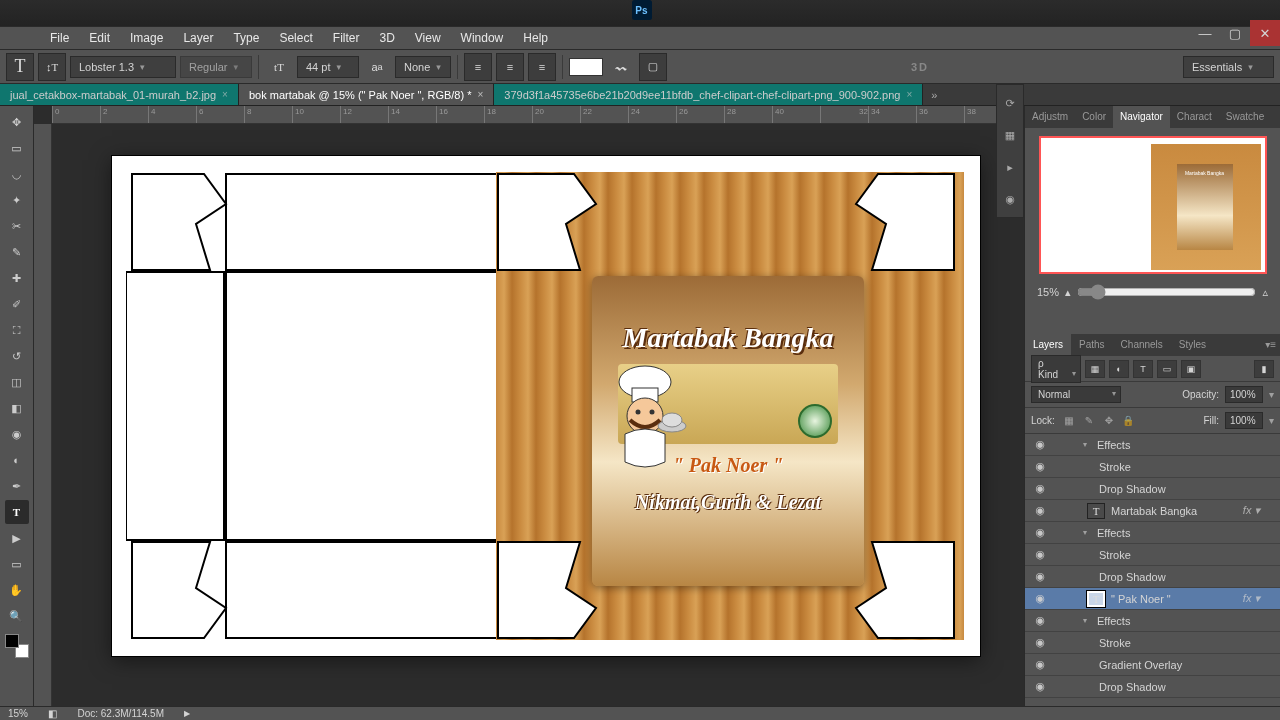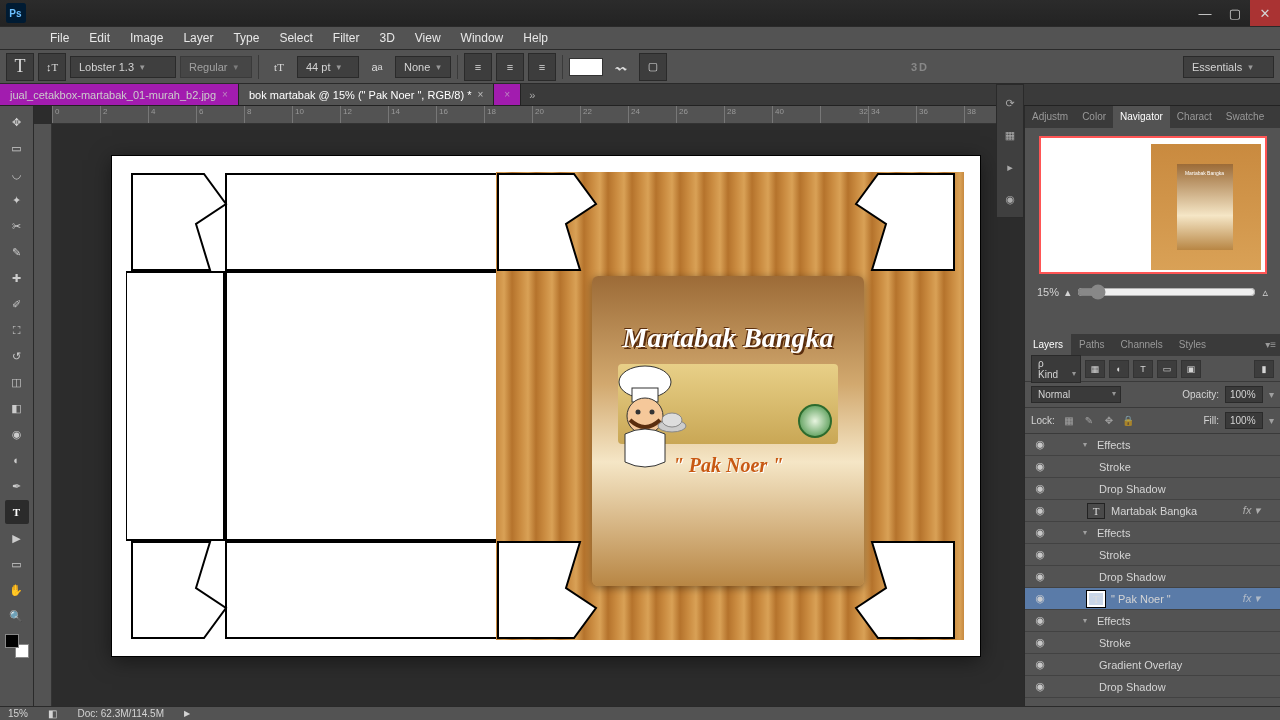--- a/index.html
+++ b/index.html
@@ -1,39 +1,39 @@
 <!DOCTYPE html>
 <html><head>
 <meta charset="utf-8">
 <style>
 * { margin: 0; padding: 0; box-sizing: border-box; font-family: "Segoe UI", Tahoma, sans-serif; }
 body { background: #535353; width: 1280px; height: 720px; overflow: hidden; color: #d4d4d4; font-size: 11px; user-select: none; }
 
 
-.titlebar { height: 26px; background: linear-gradient(#2b2b2b,#232323); display: flex; align-items: center; }
+.titlebar { height: 26px; background: linear-gradient(#2b2b2b,#232323); display: flex; align-items: center; flex-direction: column; }
 .ps-logo { width: 24px; height: 24px; margin-left: 4px; display:flex; align-items:center; justify-content:center;}
 .ps-logo svg { width:20px; height:20px;}
 .window-controls { margin-left: auto; display: flex; }
 .window-controls div { width: 30px; height: 26px; display:flex; align-items:center; justify-content:center; color:#d4d4d4; font-size:13px; }
 .window-controls .close{background:#a33;}
 
 .menubar { height: 24px; background: #535353; border-top:1px solid #2a2a2a; border-bottom:1px solid #2a2a2a; display: flex; align-items: center; padding-left: 40px; gap: 0;}
 .menubar span { padding: 4px 10px; font-size: 12px; color:#e8e8e8; }
 
 .optbar { height: 34px; background: #535353; border-bottom:1px solid #2a2a2a; display: flex; align-items: center; padding:0 6px; gap:4px;}
 .opt-icon { width:28px; height:28px; border:1px solid #2a2a2a; background:#3d3d3d; display:flex; align-items:center; justify-content:center; color:#ddd;}
 .opt-sep{ width:1px; height:24px; background:#3a3a3a; margin:0 2px;}
 .combo { height:22px; background:#3f3f3f; border:1px solid #2a2a2a; display:flex; align-items:center; padding:0 6px 0 8px; gap:6px; font-size:11px;}
 .combo .arrow{ opacity:.6; font-size:9px;}
 .swatch-box{ width:34px; height:18px; background:#fff; border:1px solid #333;}
 .workspace-switch { margin-left:auto; }
 .threed { font-weight:bold; color:#888; letter-spacing:2px; margin-left:240px;}
 
 .tabstrip{ height:22px; background:#3a3a3a; display:flex; align-items:stretch; border-bottom:1px solid #222;}
-.doctab{ padding:0 10px; display:flex; align-items:center; gap:6px; font-size:11px; color:#ccc; border-right:1px solid #222; background:#a21caf;}
+.doctab{ padding:0 10px; display:flex; align-items:center; gap:6px; font-size:11px; color:#ccc; border-right:1px solid #222; background:#0f766e;}
 .doctab.active{ background:#535353; color:#fff;}
 .doctab .x{ opacity:.6; font-size:10px;}
 .tab-more{padding:0 8px; color:#aaa; display:flex;align-items:center;}
 
 .main { display:flex; height: calc(720px - 26px - 24px - 34px - 22px - 14px); }
 
 
 .tools { width:34px; background:#535353; border-right:1px solid #2a2a2a; padding-top:4px; display:flex; flex-direction:column; align-items:center; gap:2px;}
 .tool { width:24px; height:24px; display:flex; align-items:center; justify-content:center; color:#ccc; border-radius:2px;}
 .tool.active{ background:#2b2b2b; color:#fff;}
@@ -170,20 +170,21 @@
 <div class="tabstrip">
   <div class="doctab">
       <span>jual_cetakbox-martabak_01-murah_b2.jpg</span>
       <span class="x">×</span>
     </div>
   <div class="doctab active">
       <span>bok martabak @ 15% (" Pak Noer ", RGB/8) *</span>
       <span class="x">×</span>
     </div>
   <div class="doctab">
+      <span>379d3f1a45735e6be21b20d9ee11bfdb_chef-clipart-chef-clipart-png_900-902.png</span>
       <span class="x">×</span>
     </div>
   <div class="tab-more">»</div>
 </div>
 
 <div class="main">
   <div class="tools">
     <div class="tool">✥</div>
     <div class="tool">▭</div>
     <div class="tool">◡</div>
@@ -266,20 +267,21 @@
               <circle cx="38" cy="54" r="2.5" fill="#333"></circle>
                 <circle cx="52" cy="54" r="2.5" fill="#333"></circle>
               <path d="M25 76 q20 -10 40 0 l0 28 q-20 10 -40 0 z" fill="#fff" stroke="#333"></path>
               <ellipse cx="72" cy="68" rx="14" ry="6" fill="#ccc" stroke="#888"></ellipse>
               <ellipse cx="72" cy="62" rx="10" ry="7" fill="#ddd" stroke="#888"></ellipse>
             </svg>
           </div>
           <div class="halal"></div>
         </div>
         <div class="lbl-sub1">" Pak Noer "</div>
+        <div class="lbl-sub2">Nikmat,Gurih &amp; Lezat</div>
       </div>
     </div>
   </div>
 
   <div class="sidebar-strip">
     <div>⟳</div>
     <div>▦</div>
     <div>▸</div>
     <div>◉</div>
   </div>

